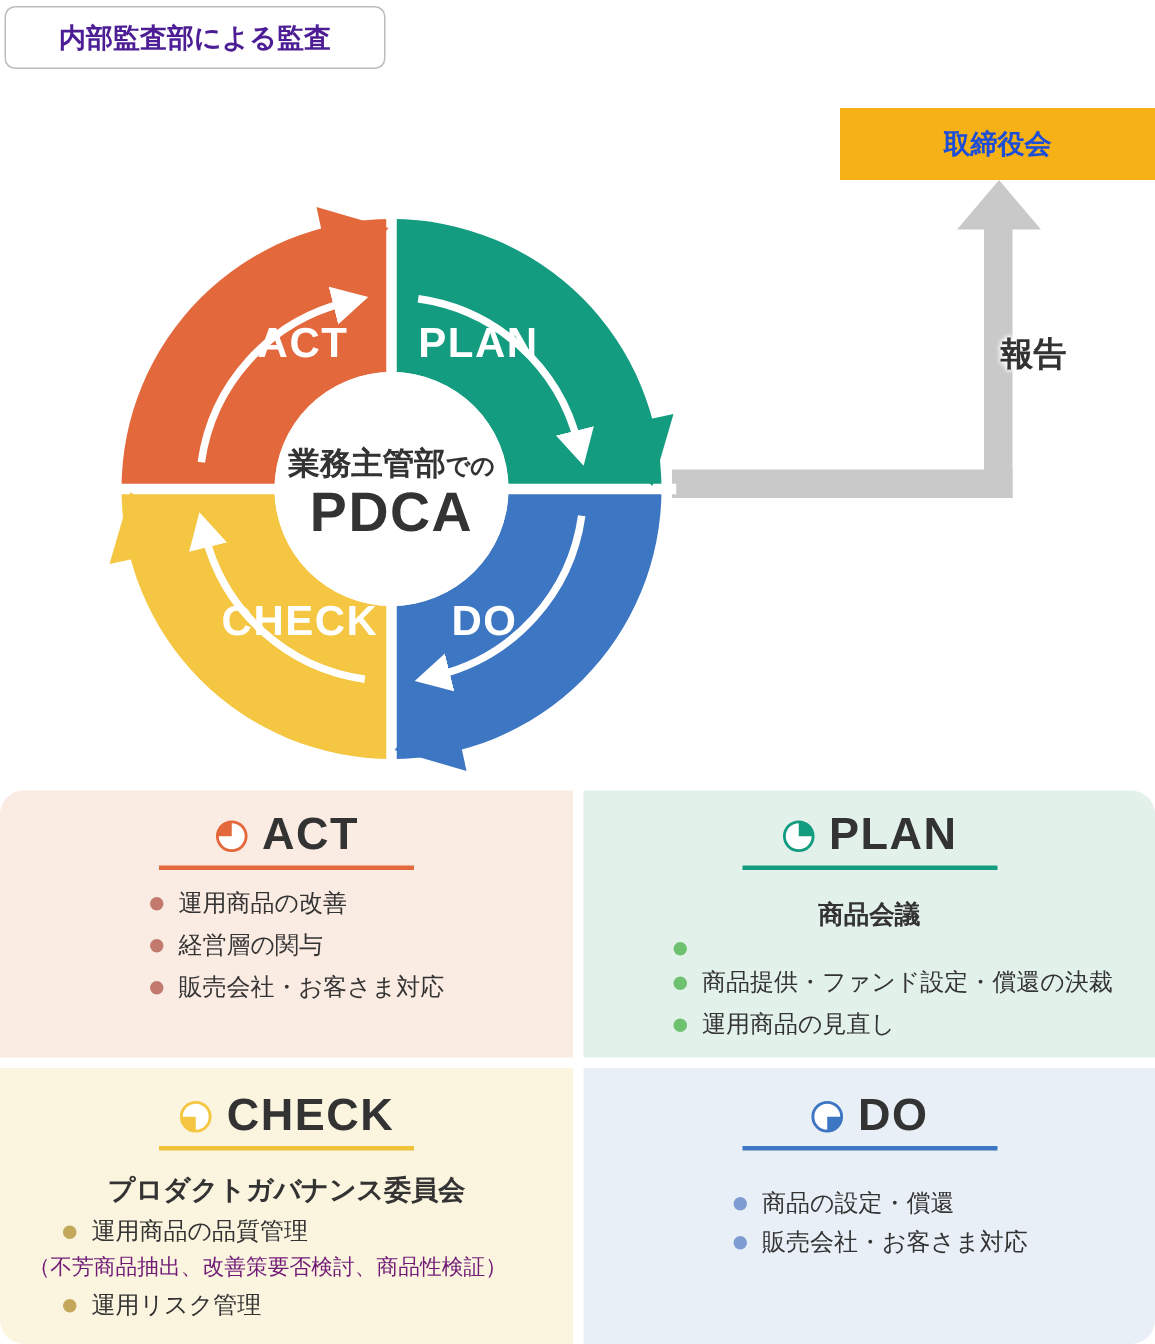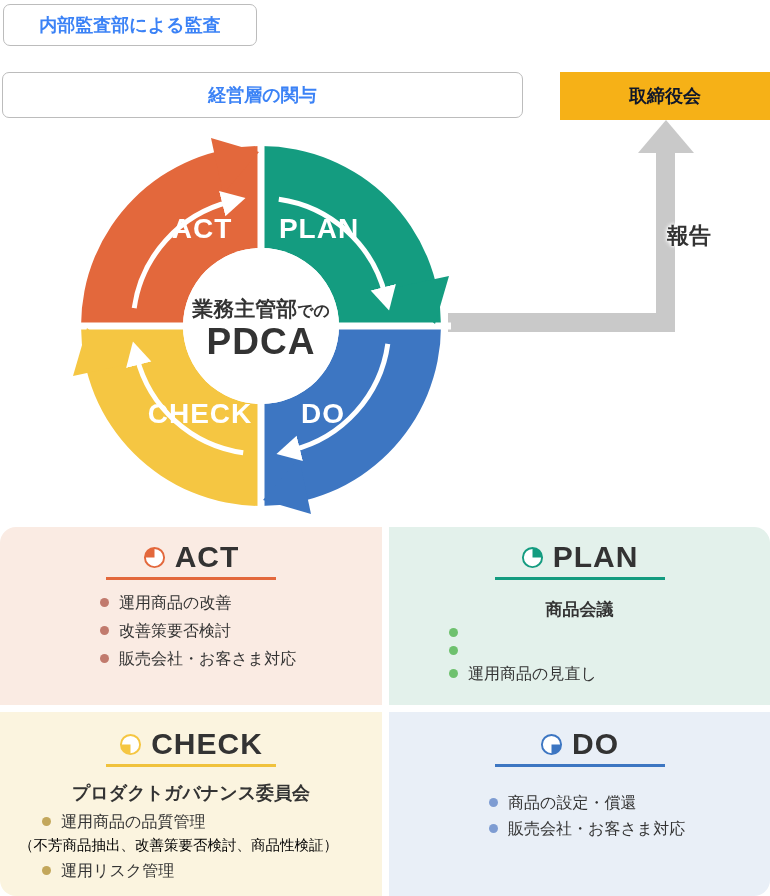--- a/index.html
+++ b/index.html
@@ -3,26 +3,26 @@
 <meta charset="utf-8">
 <style>
   * { margin: 0; padding: 0; box-sizing: border-box; }
   html,body { background:#fff; }
   body { font-family: "Liberation Sans", "DejaVu Sans", sans-serif; color:#333; }
   .stage { position:relative; width:770px; height:896px; background:#fff; overflow:hidden; }
 
   
   .wbox { position:absolute; background:#fff; border:1px solid #bcbcbc; border-radius:7px;
           display:flex; align-items:center; justify-content:center;
-          font-size:18px; font-weight:bold; color:#3b82f6; }
+          font-size:18px; font-weight:bold; color:#4c1d95; }
   .box-audit { left:3px; top:4px; width:254px; height:42px; }
   .box-management { left:2px; top:72px; width:521px; height:46px; }
   .box-board { position:absolute; left:560px; top:72px; width:210px; height:48px;
                background:#f6b117; display:flex; align-items:center; justify-content:center;
-               font-size:18px; font-weight:bold; color:#0f172a; }
+               font-size:18px; font-weight:bold; color:#1d4ed8; }
 
   
   .conn-h { position:absolute; left:448px; top:313px; width:227px; height:19px; background:#c9c9c9; }
   .conn-v { position:absolute; left:656px; top:152px; width:19px; height:180px; background:#c9c9c9; }
   .conn-head { position:absolute; left:638px; top:120px; width:0; height:0;
                border-left:28px solid transparent; border-right:28px solid transparent;
                border-bottom:33px solid #c9c9c9; }
   .report-label { position:absolute; left:621px; top:221px; width:90px; text-align:right;
                   font-size:22px; font-weight:bold; color:#333;
                   text-shadow:0 0 3px #fff, 0 0 3px #fff, 0 0 5px #fff, 0 0 5px #fff; }
@@ -60,32 +60,29 @@
                line-height:19px; margin-bottom:9px; }
   .dot { width:9px; height:9px; border-radius:50%; flex:0 0 9px; }
   .dot-act { background:#c17a6d; } .dot-plan { background:#6ec16e; }
   .dot-check { background:#c3a75b; } .dot-do { background:#7e9cd2; }
 
   .panel-act .p-list   { margin:13px 0 0 100px; }
   .panel-plan .p-list  { margin:7px 0 0 60px; }
   .panel-check .p-list { margin:7px 0 0 42px; }
   .panel-do .p-list    { margin:26px 0 0 100px; }
   .panel-do .p-list li { margin-bottom:7px; }
-  .p-note { font-size:14.5px; color:#000000; margin:-4px 0 7px 19px; line-height:18px; }
+  .p-note { font-size:14.5px; color:#701a75; margin:-4px 0 7px 19px; line-height:18px; }
 </style>
 </head>
 <body>
 
 <div class="stage">
 
   <div class="wbox box-audit">
     <span>内部監査部による監査</span>
-  </div>
-  <div class="wbox box-management">
-    <span>経営層の関与</span>
   </div>
   <div class="box-board">
     <span>取締役会</span>
   </div>
 
   <div class="conn-h"></div>
   <div class="conn-v"></div>
   <div class="conn-head"></div>
   <div class="report-label">報告</div>
 
@@ -134,21 +131,21 @@
       <span class="p-title">ACT</span>
     </div>
     <div class="p-rule rule-act"></div>
     <ul class="p-list">
       <li>
           <span class="dot dot-act"></span>
           <span>運用商品の改善</span>
         </li>
       <li>
           <span class="dot dot-act"></span>
-          <span>改善策要否検討</span>
+          <span>経営層の関与</span>
         </li>
       <li>
           <span class="dot dot-act"></span>
           <span>販売会社・お客さま対応</span>
         </li>
     </ul>
   </div>
 
   <div class="panel panel-plan">
     <div class="p-header">
@@ -159,20 +156,21 @@
       <span class="p-title">PLAN</span>
     </div>
     <div class="p-rule rule-plan"></div>
     <div class="p-subtitle">商品会議</div>
     <ul class="p-list">
       <li>
           <span class="dot dot-plan"></span>
         </li>
       <li>
           <span class="dot dot-plan"></span>
+          <span>商品提供・ファンド設定・償還の決裁</span>
         </li>
       <li>
           <span class="dot dot-plan"></span>
           <span>運用商品の見直し</span>
         </li>
     </ul>
   </div>
 
   <div class="panel panel-check">
     <div class="p-header">

